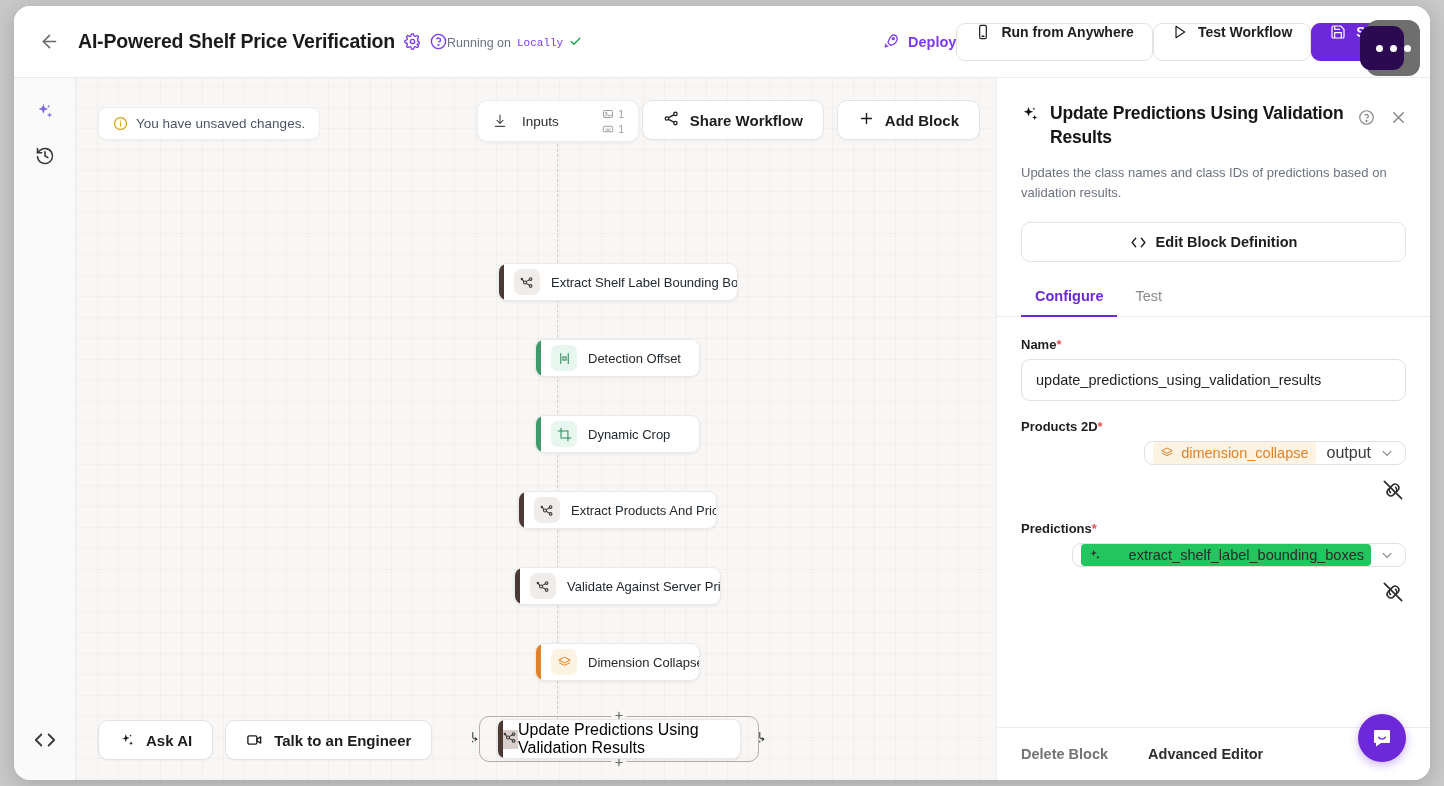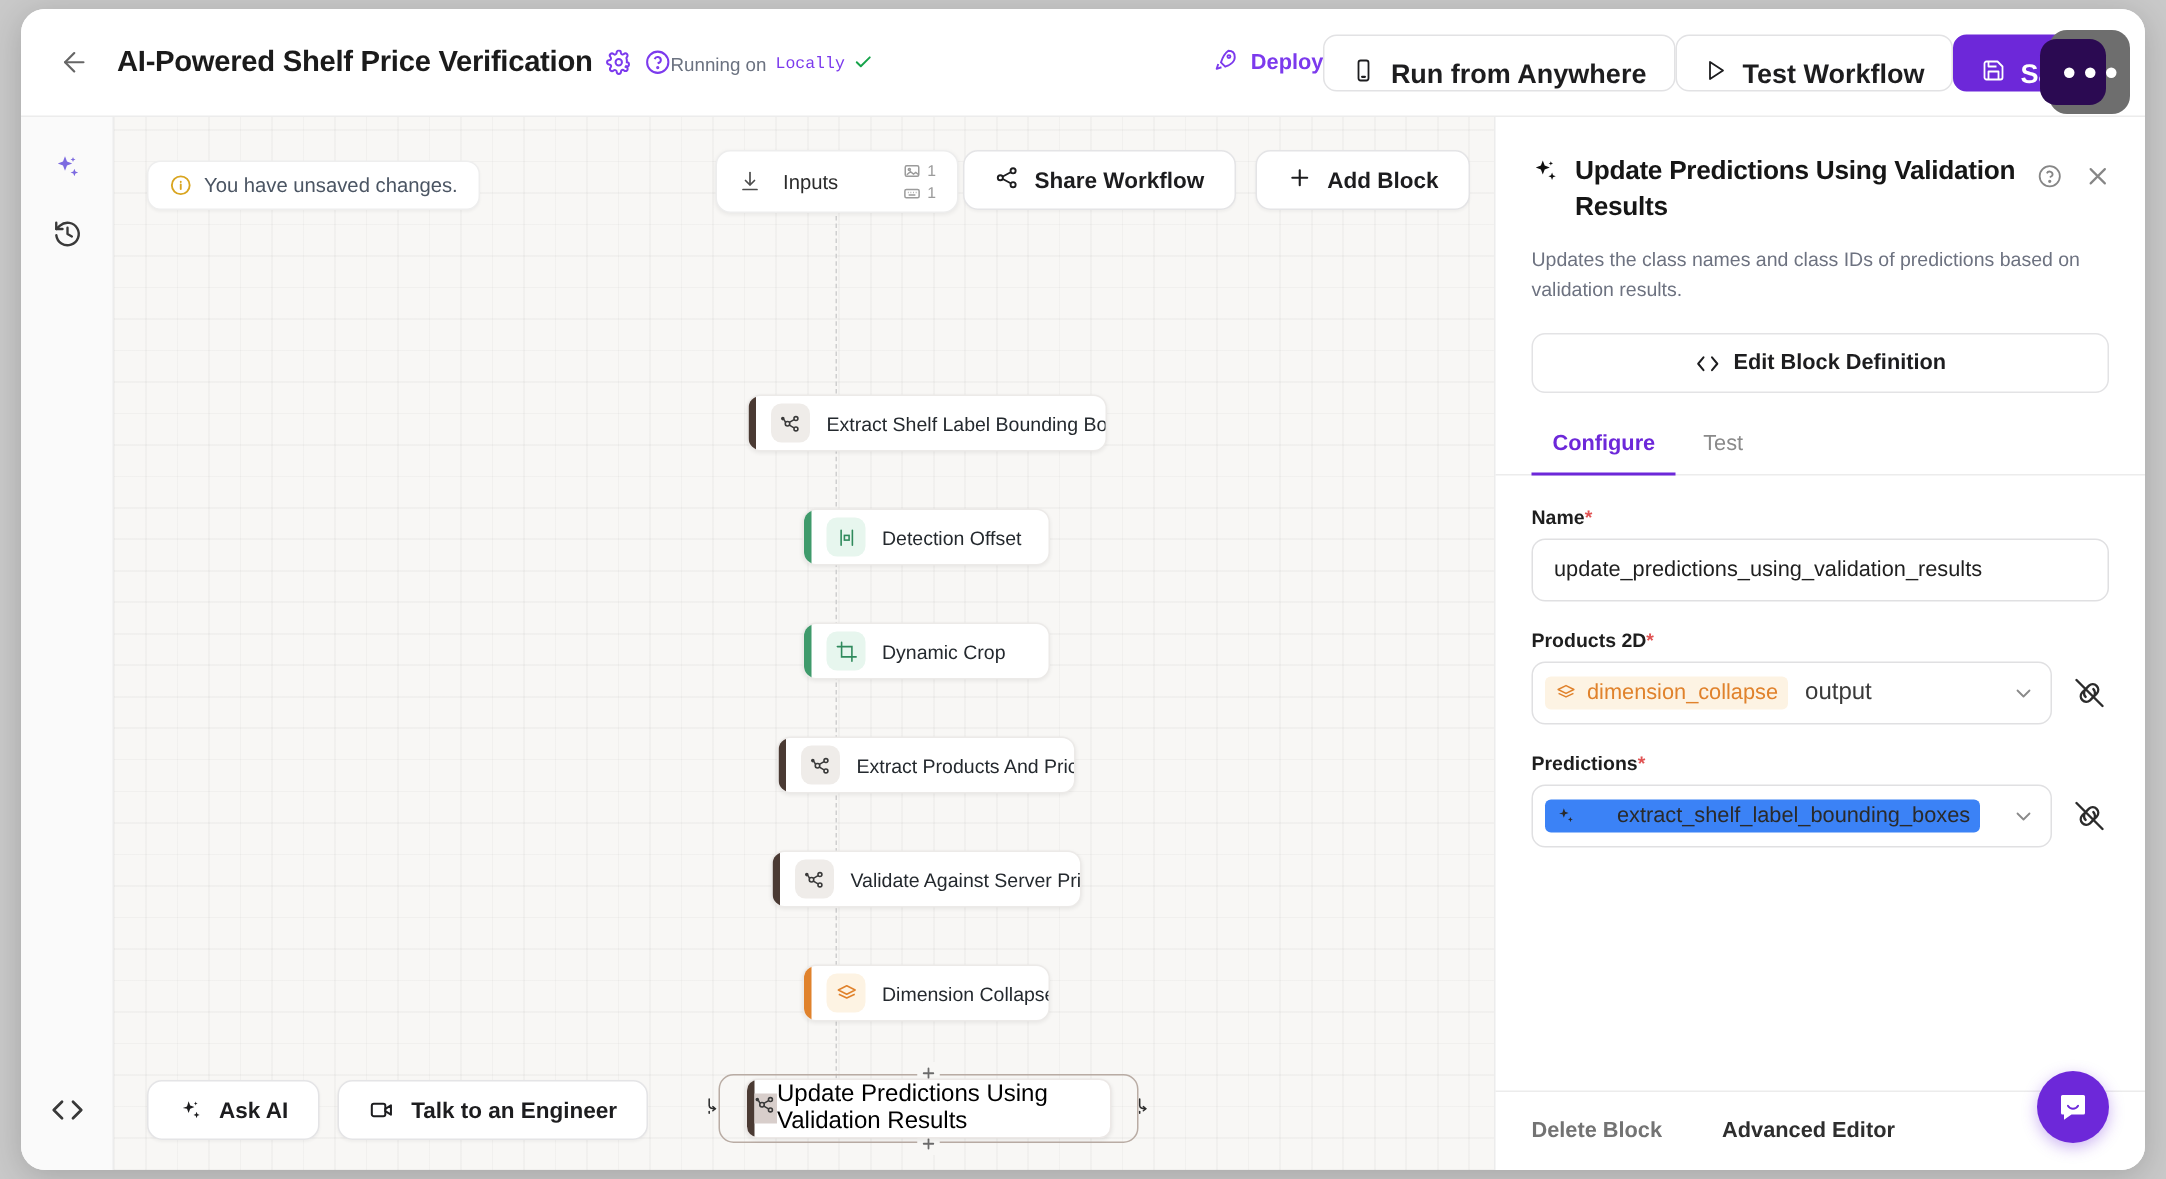--- a/index.html
+++ b/index.html
@@ -40,25 +40,25 @@
 
   .header-right {
     margin-left:auto; display:flex; align-items:center; 
     padding-right:22px;
   }
   .deploy {
     display:flex; align-items:center; gap:8px;
     color:#7c3aed; font-size:14.5px; font-weight:700; cursor:pointer;
   }
   .hbtn {
-    display:flex; align-items:flex-end; gap:10px;
+    display:flex; align-items:flex-start; gap:10px;
     height:38px; padding:0 18px;
     border:1px solid #e2e2e4; border-radius:9px;
     background:#fff; color:#1d1d1f;
-    font-size:18px; font-weight:700; cursor:pointer;
+    font-size:14px; font-weight:700; cursor:pointer;
     font-family:"Liberation Sans", sans-serif;
   }
   .hbtn.primary {
     background:#6d28d9; border-color:#6d28d9; color:#fff;
   }
   .overlay-menu {
     position:absolute; right:10px; top:14px;
     width:54px; height:56px; border-radius:12px;
     background:#6e6e6e;
     display:flex; align-items:center; justify-content:center; gap:6px;
@@ -228,32 +228,32 @@
   .field-label {
     font-size:13px; font-weight:700; color:#1e1e1e; margin-bottom:7px;
   }
   .req { color:#e05252; }
   .text-input {
     width:100%; height:42px; border:1px solid #e0e0e2; border-radius:9px;
     padding:0 14px; font-size:14.5px; color:#1f1f1f;
     font-family:"Liberation Sans", sans-serif; background:#fff; outline:none;
   }
   .field { margin-bottom:18px; }
-  .select-row { display:flex; align-items:center; gap:12px; }
+  .select-row { display:flex; align-items:flex-end; gap:12px;flex-direction:column; }
   .select-box {
     flex:1; height:42px; border:1px solid #e0e0e2; border-radius:9px;
     display:flex; align-items:center; padding:0 10px 0 8px; background:#fff;
     cursor:pointer; overflow:hidden;
   }
   .pill {
     display:flex; align-items:center; gap:7px;
     padding:3px 7px; border-radius:4px; font-size:14.5px; white-space:nowrap;
   }
   .pill.amber { background:#fdf3e3; color:#e0822c; }
-  .pill.taupe { background:#3b82f6; color:#2a2a2a;gap:27px; }
+  .pill.taupe { background:#22c55e; color:#2a2a2a;gap:27px; }
   .sel-extra { font-size:16px; color:#3a3a3a; margin-left:11px; }
   .chev { margin-left:auto; color:#8a8a8a; display:flex; padding-left:8px;}
   .unlink { color:#2b2b2b; display:flex; cursor:pointer; flex:none; }
 
   .panel-footer {
     border-top:1px solid #ececec; padding:18px 24px;
     display:flex; align-items:center; gap:40px;
   }
   .danger { color:#737373; font-size:14.5px; font-weight:700; cursor:pointer; }
   .adv { color:#2e2e2e; font-size:14.5px; font-weight:700; cursor:pointer; }

